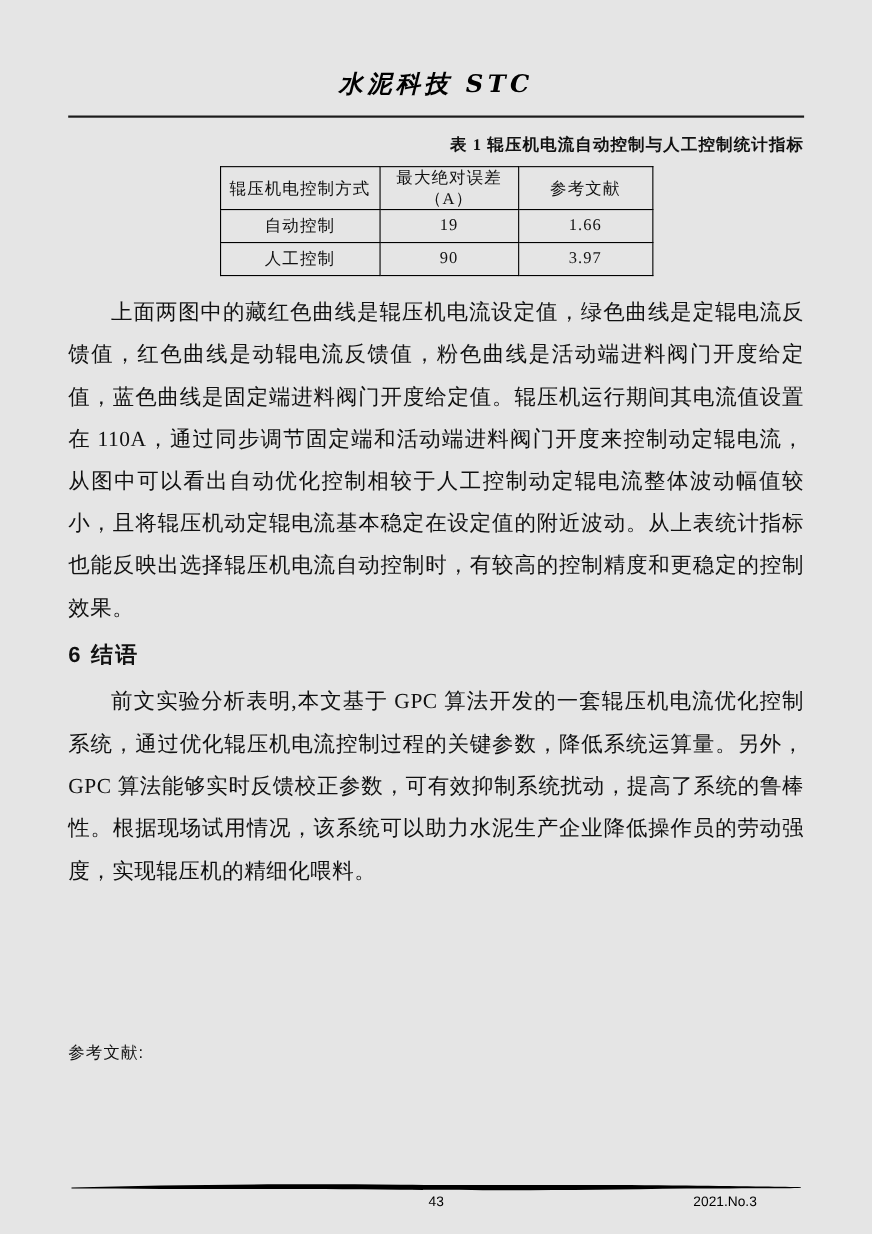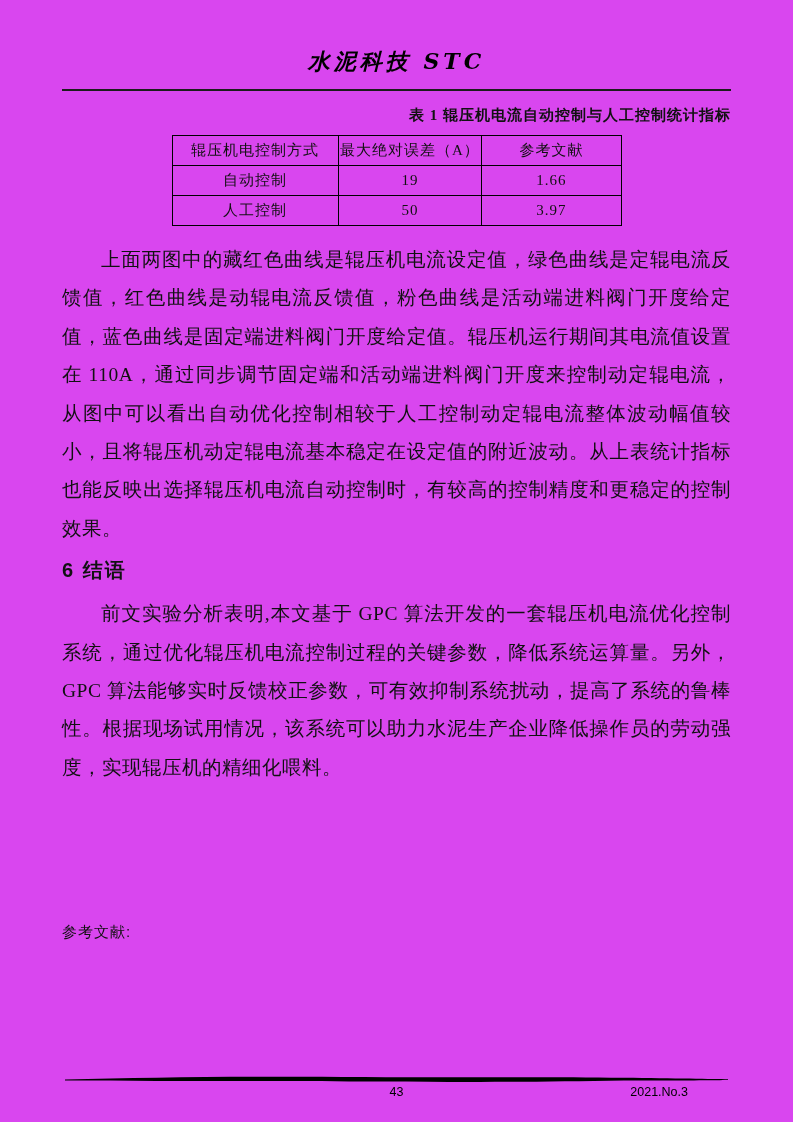--- a/index.html
+++ b/index.html
@@ -7,22 +7,22 @@
   body {
     width: 793px; height: 1122px;
     font-family: "Liberation Serif", serif;
     color: #111;
     position: relative;
     overflow: hidden;
   }
   .page {
     position: relative;
     width: 793px; height: 1122px;
-    background: #d946ef;
-    padding: 0 62px;
+    background: #e5e5e5;
+    padding: 16px 62px;
   }
   
   .journal-title {
     padding-top: 46px;
     text-align: center;
     font-family: "DejaVu Serif", serif;
     font-style: italic;
     font-weight: bold;
     font-size: 22px;
     letter-spacing: 4px;
@@ -37,21 +37,21 @@
   
   .table-caption {
     margin-top: 15px;
     text-align: right;
     font-weight: bold;
     font-size: 15px;
     letter-spacing: 1px;
   }
   table.stats-table {
     margin: 10px auto 0;
-    width: 450px;
+    width: 394px;
     border-collapse: collapse;
     table-layout: fixed;
   }
   table.stats-table th, table.stats-table td {
     border: 1.6px solid #000;
     height: 30px;
     text-align: center;
     vertical-align: middle;
     font-weight: normal;
     font-size: 15px;
@@ -141,21 +141,21 @@
       </tr>
     </thead>
     <tbody>
       <tr>
         <td>自动控制</td>
         <td>19</td>
         <td>1.66</td>
       </tr>
       <tr>
         <td>人工控制</td>
-        <td>50</td>
+        <td>90</td>
         <td>3.97</td>
       </tr>
     </tbody>
   </table>
 
   <p class="body-para">上面两图中的藏红色曲线是辊压机电流设定值，绿色曲线是定辊电流反馈值，红色曲线是动辊电流反馈值，粉色曲线是活动端进料阀门开度给定值，蓝色曲线是固定端进料阀门开度给定值。辊压机运行期间其电流值设置在 110A，通过同步调节固定端和活动端进料阀门开度来控制动定辊电流，从图中可以看出自动优化控制相较于人工控制动定辊电流整体波动幅值较小，且将辊压机动定辊电流基本稳定在设定值的附近波动。从上表统计指标也能反映出选择辊压机电流自动控制时，有较高的控制精度和更稳定的控制效果。</p>
 
   <h2 class="section-heading">6 结语</h2>
   <p class="body-para conclusion-para">前文实验分析表明,本文基于 GPC 算法开发的一套辊压机电流优化控制系统，通过优化辊压机电流控制过程的关键参数，降低系统运算量。另外，GPC 算法能够实时反馈校正参数，可有效抑制系统扰动，提高了系统的鲁棒性。根据现场试用情况，该系统可以助力水泥生产企业降低操作员的劳动强度，实现辊压机的精细化喂料。</p>
 

